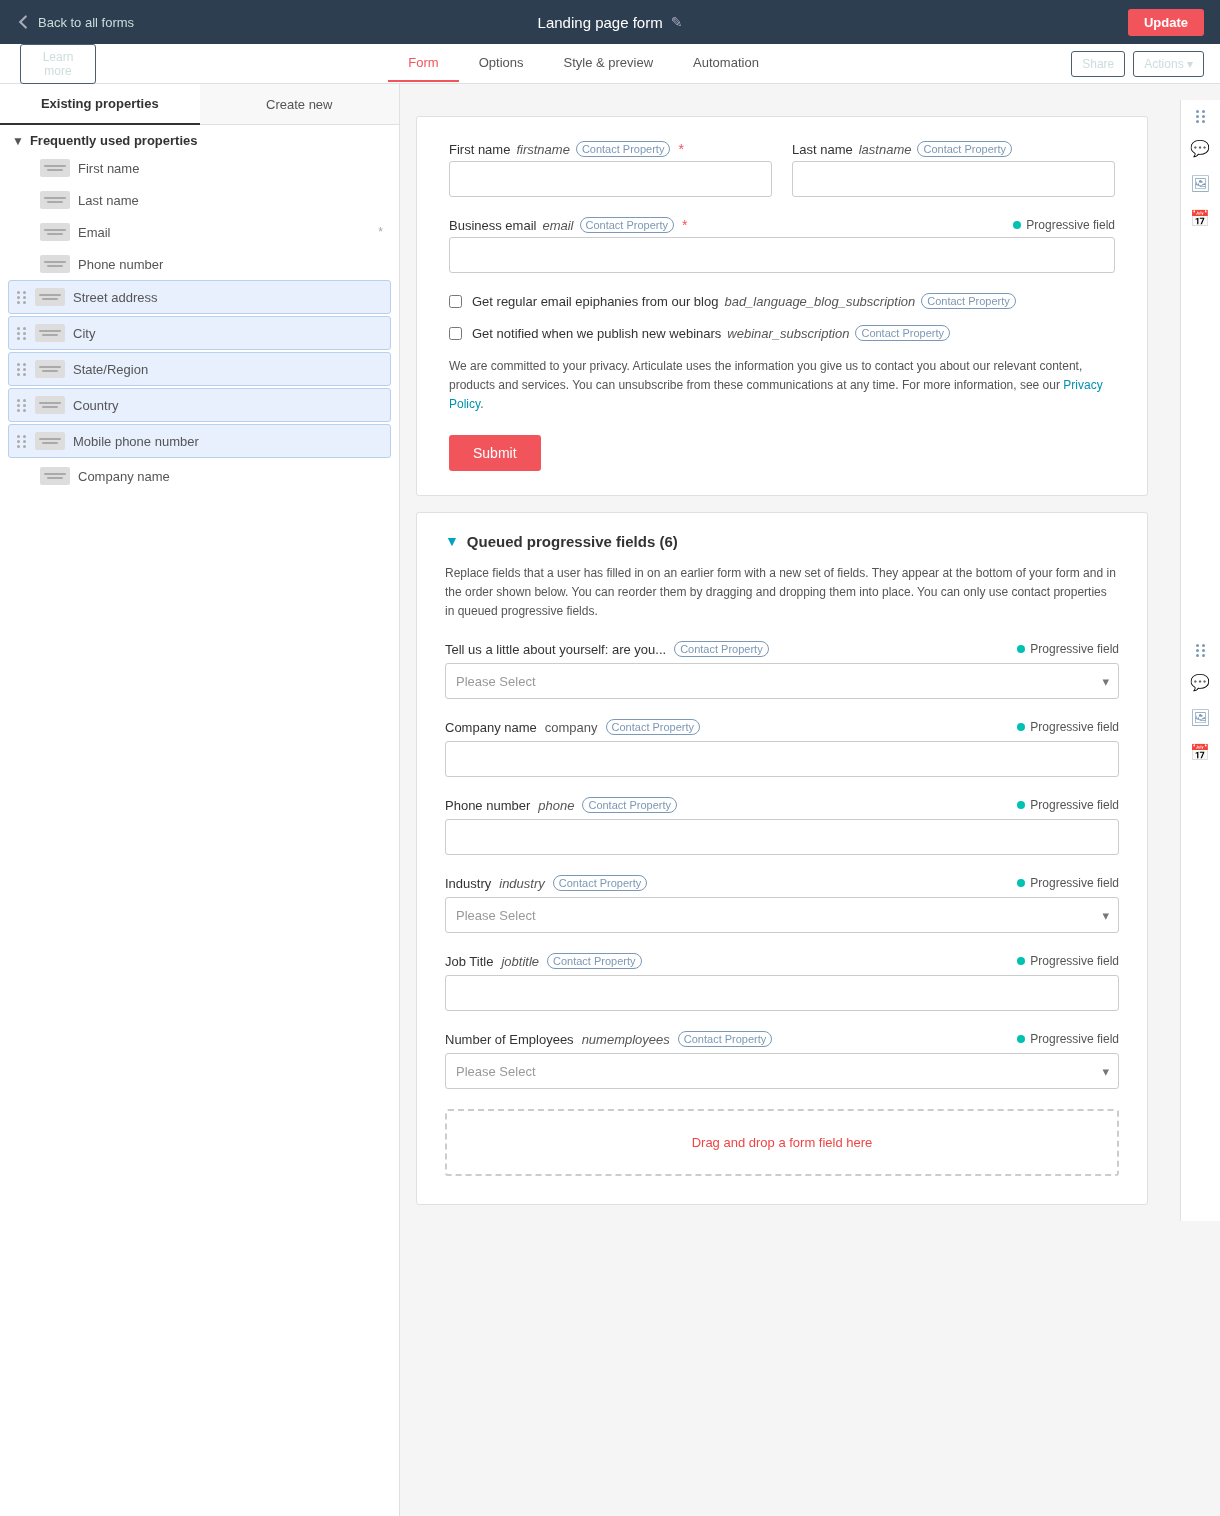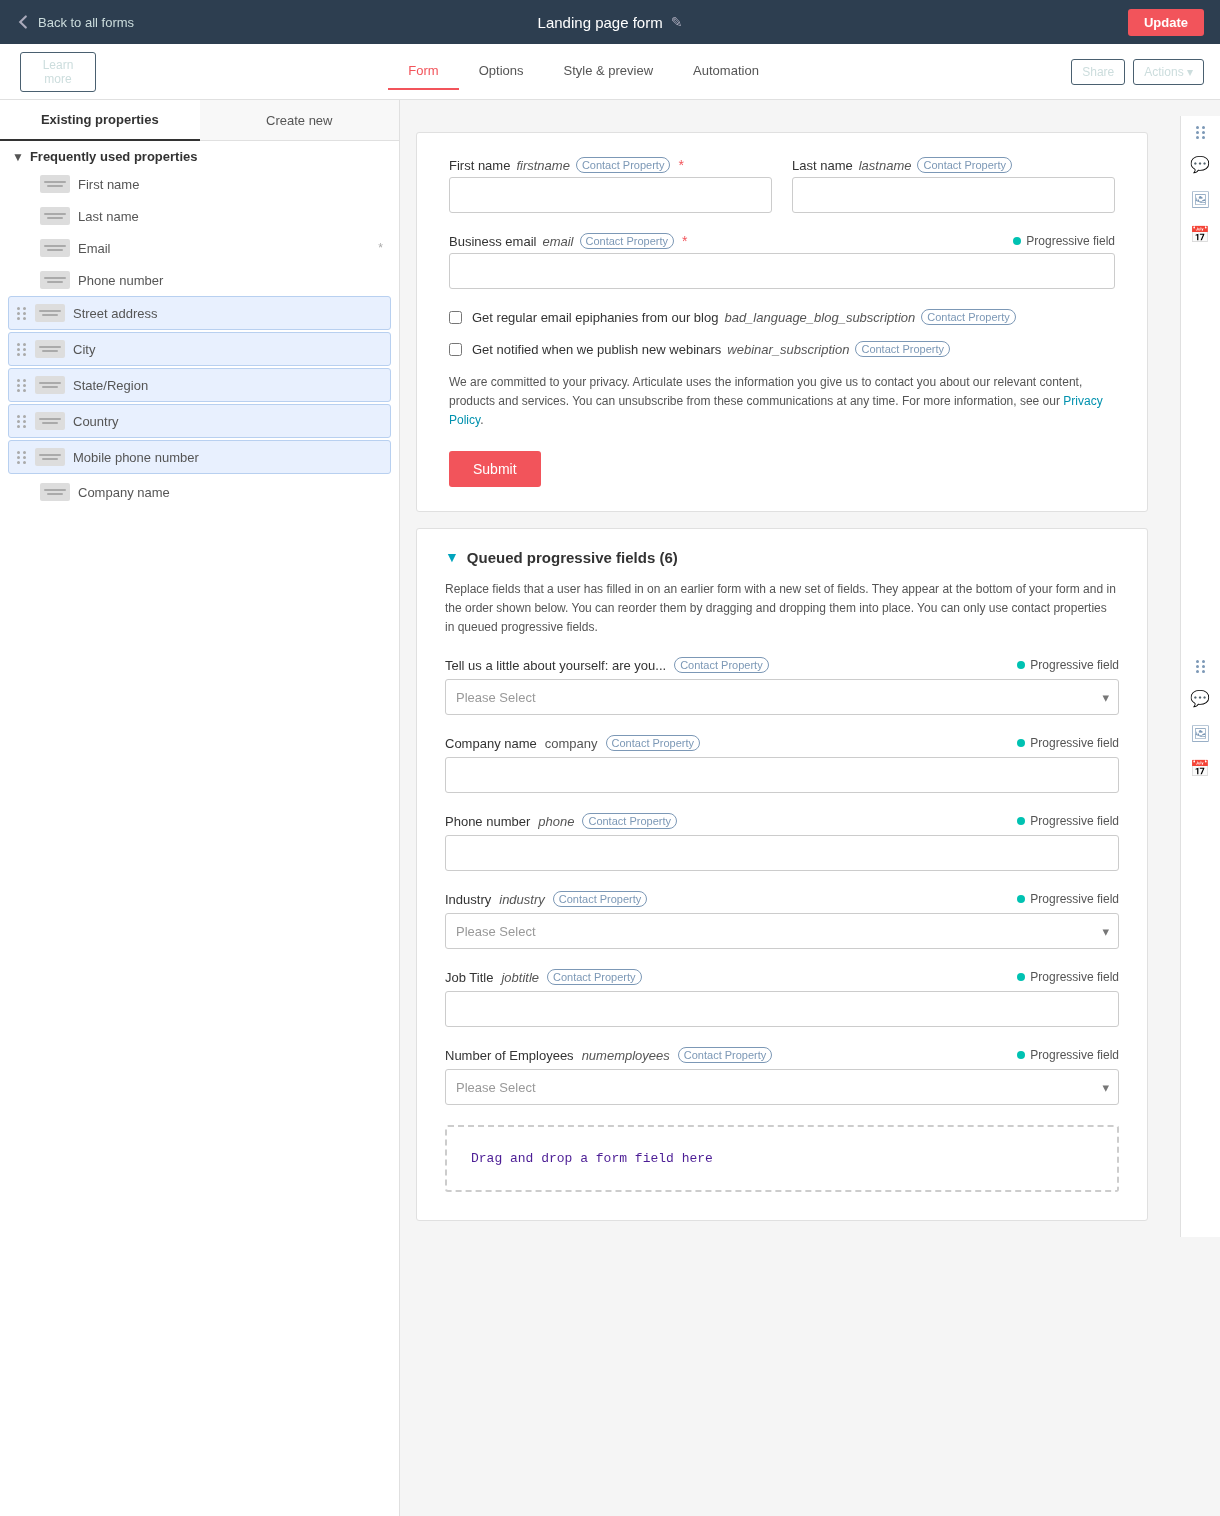--- a/index.html
+++ b/index.html
@@ -26,21 +26,21 @@
     .btn-share { background: transparent; color: #cdd; border: 1px solid #4a6070; border-radius: 3px; padding: 5px 10px; font-size: 12px; cursor: pointer; }
     .btn-actions { background: transparent; color: #cdd; border: 1px solid #4a6070; border-radius: 3px; padding: 5px 10px; font-size: 12px; cursor: pointer; }
 
     
     .secondary-nav {
       background: #fff;
       border-bottom: 1px solid #e0e0e0;
       display: flex;
       align-items: center;
       padding: 0 0 0 16px;
-      height: 56px;
+      height: 40px;
     }
     .sec-nav-tabs { display: flex; gap: 0; flex: 1; justify-content: center; }
     .sec-nav-tab { padding: 10px 20px; font-size: 13px; color: #555; cursor: pointer; border-bottom: 2px solid transparent; }
     .sec-nav-tab.active { color: #f2545b; border-bottom: 2px solid #f2545b; font-weight: 500; }
     .sec-nav-right { display: flex; align-items: center; gap: 8px; padding-right: 16px; }
 
     
     .main-layout { display: flex; height: calc(1516px - 84px); }
 
     
@@ -170,24 +170,24 @@
       height: 36px;
       position: relative;
     }
     .select-wrap { position: relative; }
     .select-wrap::after { content: "▾"; position: absolute; right: 10px; top: 50%; transform: translateY(-50%); color: #777; pointer-events: none; }
 
     .drag-drop-zone {
       border: 2px dashed #ccc;
       border-radius: 3px;
       padding: 24px;
-      color: #4c1d95;
+      text-align: center;
+      color: #ef4444;
       font-size: 13px;
       margin-top: 8px;
-      font-family: Liberation Mono, monospace;
     }
   </style>
 </head>
 <body>
 
 <div class="top-nav">
   <div class="top-nav-left">
     <svg viewBox="0 0 10 10" xmlns="http://www.w3.org/2000/svg">
       <path d="M7 1L3 5l4 4" stroke="#aab" stroke-width="1.5" fill="none" stroke-linecap="round"></path>
     </svg>

